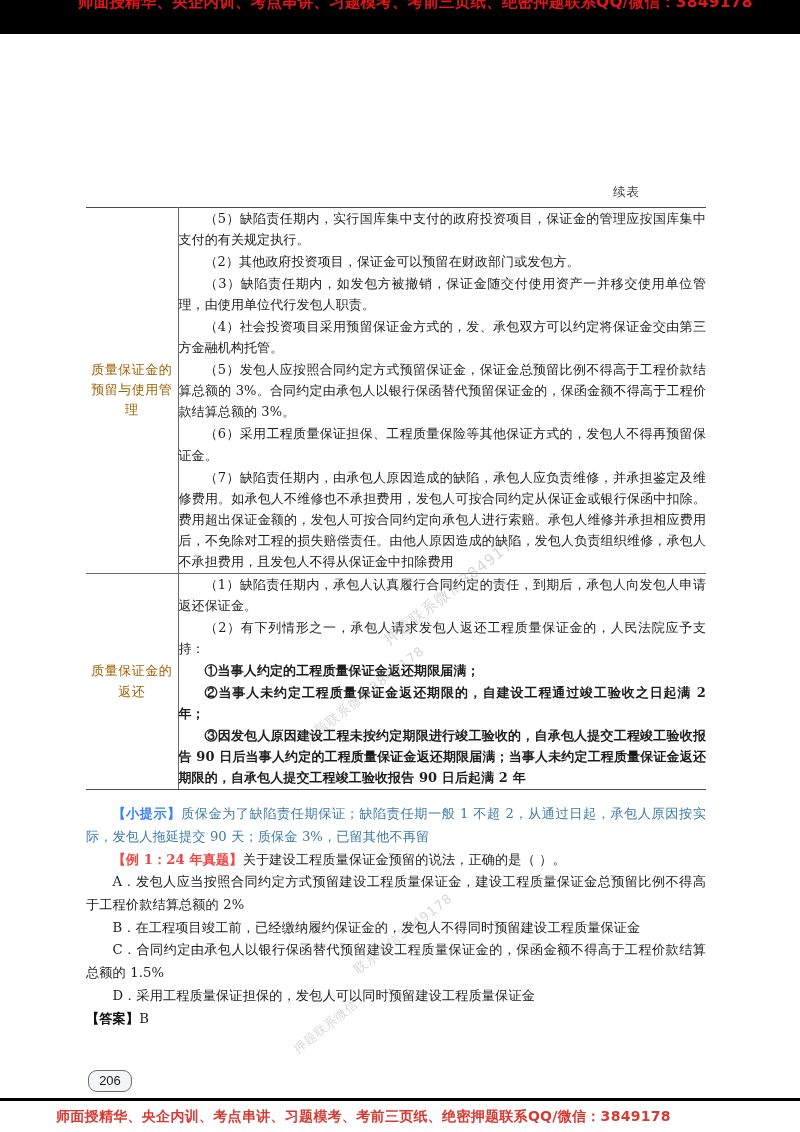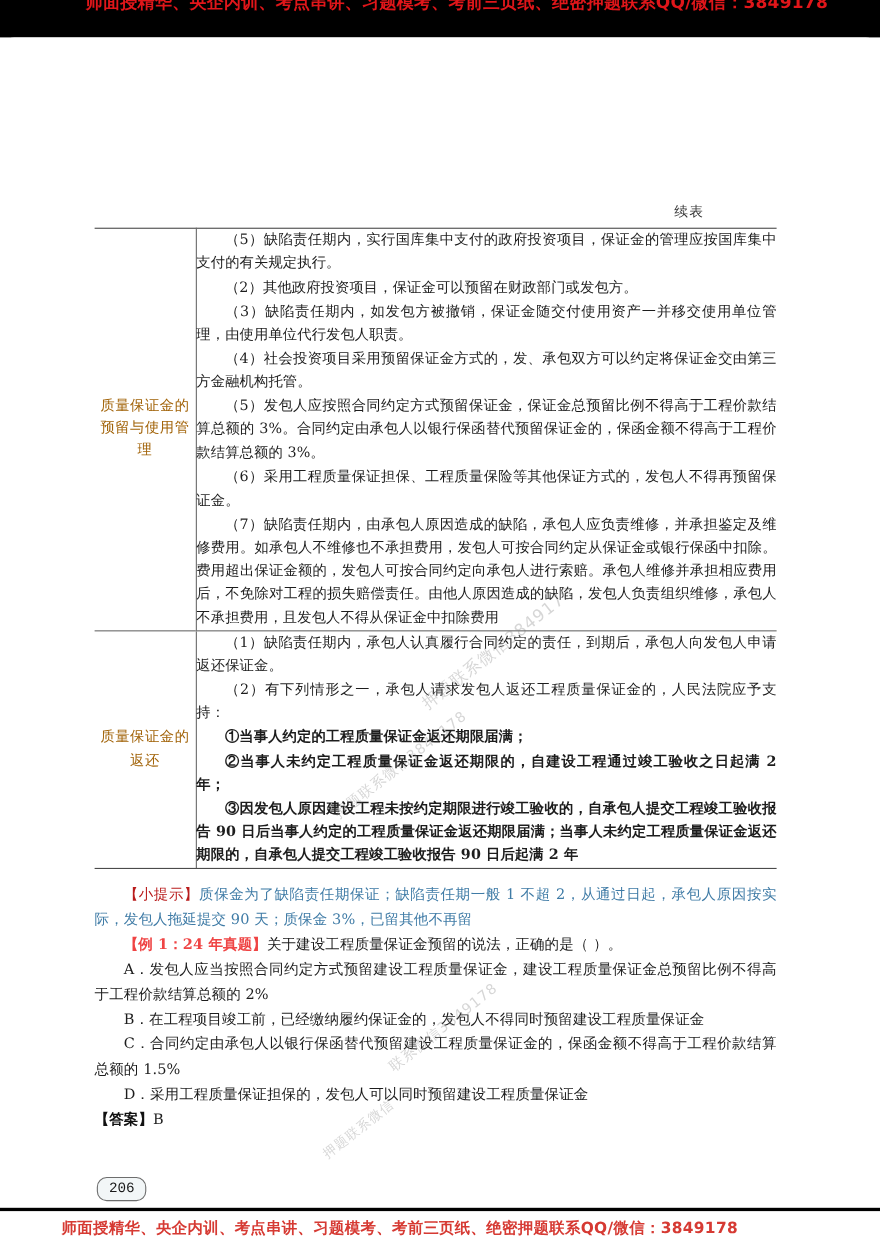--- a/index.html
+++ b/index.html
@@ -37,21 +37,20 @@
     line-height: 30px;
   }
 
   
   .page {
     position: absolute;
     top: 34px; left: 0;
     width: 800px;
     height: 1064px;
     background: #ffffff;
-    border-radius: 13px;
   }
 
   .content {
     position: absolute;
     left: 86px;
     top: 150px;
     width: 620px;
   }
 
   .xubiao {
@@ -105,39 +104,39 @@
   .note-block {
     margin-top: 13px;
     font-size: 13.2px;
     line-height: 1.72;
     color: #1d1d1d;
     letter-spacing: 0.1px;
     text-align: justify;
   }
   .note-line { text-indent: 2em; margin: 0; }
   .note-line.noindent { text-indent: 0; }
-  .tip-tag { color: #b91c1c; font-weight: normal; }
+  .tip-tag { color: #3b82f6; font-weight: bold; }
   .tip-text { color: #3f7ba6; }
   .ex-tag { font-weight: bold; color: #ef4444; }
   .ans-tag { font-weight: bold; color: #111111; }
   .opt { text-indent: 2em; margin: 0; }
 
   
   .page-num {
     position: absolute;
     left: 88px;
     top: 1036px;
     min-width: 44px;
     padding: 2px 10px 3px 10px;
     border: 1.2px solid #6d6d6d;
     border-radius: 9px;
     font-size: 13px;
     color: #1a1a1a;
     text-align: center;
-    font-family: Liberation Mono, monospace;
+    font-family: Liberation Sans, sans-serif;
     background: #f2f6f7;
   }
 
   
   .bottom-banner {
     position: absolute;
     left: 0; bottom: 0;
     width: 800px;
     height: 34px;
     background: #ffffff;

